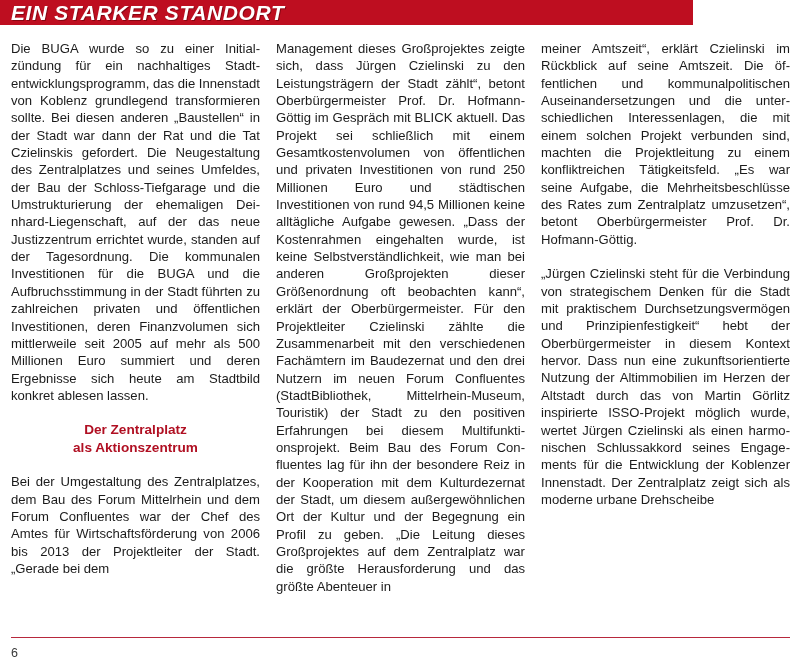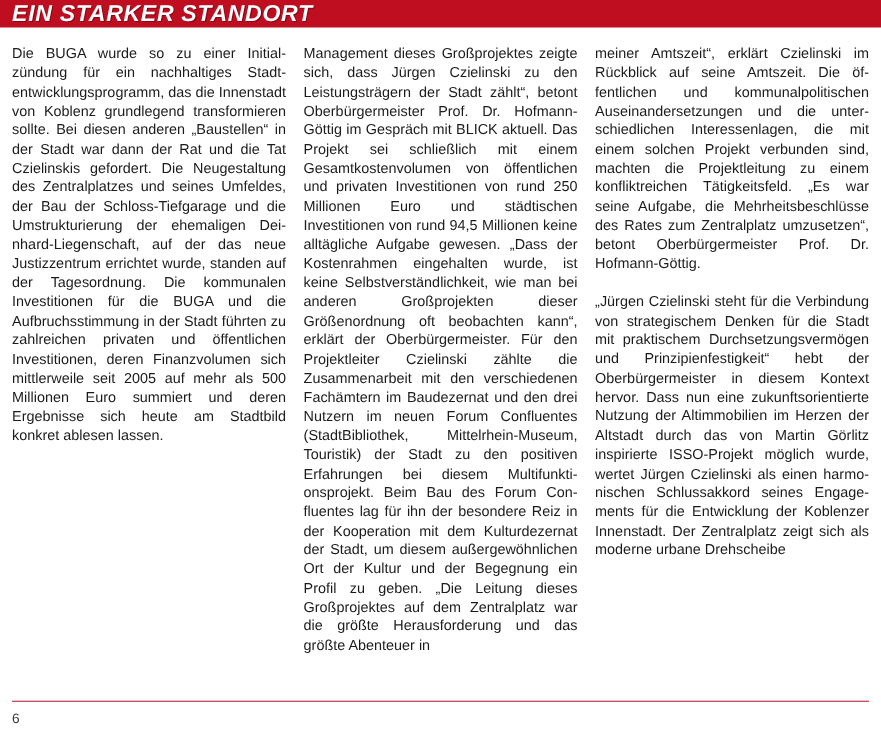--- a/index.html
+++ b/index.html
@@ -14,21 +14,21 @@
     color: #1b1b1b;
     position: relative;
     overflow: hidden;
   }
 
   
   .banner {
     position: absolute;
     left: 0;
     top: 0;
-    width: 801px;
+    width: 693px;
     height: 25px;
     background: #be0e20;
   }
   .banner-title {
     position: absolute;
     left: 11px;
     top: 1px;
     font-size: 21px;
     line-height: 24px;
     font-weight: bold;
@@ -103,21 +103,26 @@
 
 <div class="banner">
   <div class="banner-title">EIN STARKER STANDORT</div>
 </div>
 
 <div class="columns">
 
   <div class="col">
     <p class="body-text">Die BUGA wurde so zu einer Initial­zündung für ein nachhaltiges Stadt­entwicklungsprogramm, das die In­nenstadt von Koblenz grundlegend transformieren sollte. Bei diesen an­deren „Baustellen“ in der Stadt war dann der Rat und die Tat Czielinskis gefordert. Die Neugestaltung des Zen­tralplatzes und seines Umfeldes, der Bau der Schloss-Tiefgarage und die Umstrukturierung der ehemaligen Dei­nhard-Liegenschaft, auf der das neue Justizzentrum errichtet wurde, stan­den auf der Tagesordnung. Die kom­munalen Investitionen für die BUGA und die Aufbruchsstimmung in der Stadt führten zu zahlreichen privaten und öffentlichen Investitionen, deren Finanzvolumen sich mittlerweile seit 2005 auf mehr als 500 Millionen Euro summiert und deren Ergebnisse sich heute am Stadtbild konkret ablesen lassen.</p>
 
+    <div class="subhead">
+      <div>Der Zentralplatz</div>
+      <div>als Aktionszentrum</div>
+    </div>
 
+    <p class="body-text">Bei der Umgestaltung des Zentral­platzes, dem Bau des Forum Mittel­rhein und dem Forum Confluentes war der Chef des Amtes für Wirtschafts­förderung von 2006 bis 2013 der Pro­jektleiter der Stadt. „Gerade bei dem</p>
   </div>
 
   <div class="col">
     <p class="body-text">Management dieses Großprojektes zeigte sich, dass Jürgen Czielinski zu den Leistungsträgern der Stadt zählt“, betont Oberbürgermeister Prof. Dr. Hofmann-Göttig im Gespräch mit BLICK aktuell. Das Projekt sei schließ­lich mit einem Gesamtkostenvolumen von öffentlichen und privaten Investi­tionen von rund 250 Millionen Euro und städtischen Investitionen von rund 94,5 Millionen keine alltägliche Aufga­be gewesen. „Dass der Kostenrahmen eingehalten wurde, ist keine Selbst­verständlichkeit, wie man bei anderen Großprojekten dieser Größenordnung oft beobachten kann“, erklärt der Oberbürgermeister. Für den Projekt­leiter Czielinski zählte die Zusammen­arbeit mit den verschiedenen Fach­ämtern im Baudezernat und den drei Nutzern im neuen Forum Confluentes (StadtBibliothek, Mittelrhein-Museum, Touristik) der Stadt zu den positiven Erfahrungen bei diesem Multifunkti­onsprojekt. Beim Bau des Forum Con­fluentes lag für ihn der besondere Reiz in der Kooperation mit dem Kultur­dezernat der Stadt, um diesem außer­gewöhnlichen Ort der Kultur und der Begegnung ein Profil zu geben. „Die Leitung dieses Großprojektes auf dem Zentralplatz war die größte Herausfor­derung und das größte Abenteuer in</p>
   </div>
 
   <div class="col col-3">
     <p class="body-text">meiner Amtszeit“, erklärt Czielinski im Rückblick auf seine Amtszeit. Die öf­fentlichen und kommunalpolitischen Auseinandersetzungen und die unter­schiedlichen Interessenlagen, die mit einem solchen Projekt verbunden sind, machten die Projektleitung zu einem konfliktreichen Tätigkeitsfeld. „Es war seine Aufgabe, die Mehrheitsbeschlüs­se des Rates zum Zentralplatz umzu­setzen“, betont Oberbürgermeister Prof. Dr. Hofmann-Göttig.</p>
     <p class="body-text">„Jürgen Czielinski steht für die Ver­bindung von strategischem Denken für die Stadt mit praktischem Durch­setzungsvermögen und Prinzipienfe­stigkeit“ hebt der Oberbürgermeister in diesem Kontext hervor. Dass nun eine zukunftsorientierte Nutzung der Altimmobilien im Herzen der Altstadt durch das von Martin Görlitz inspirierte ISSO-Projekt möglich wurde, wertet Jürgen Czielinski als einen harmo­nischen Schlussakkord seines Engage­ments für die Entwicklung der Koblen­zer Innenstadt. Der Zentralplatz zeigt sich als moderne urbane Drehscheibe</p>
   </div>

